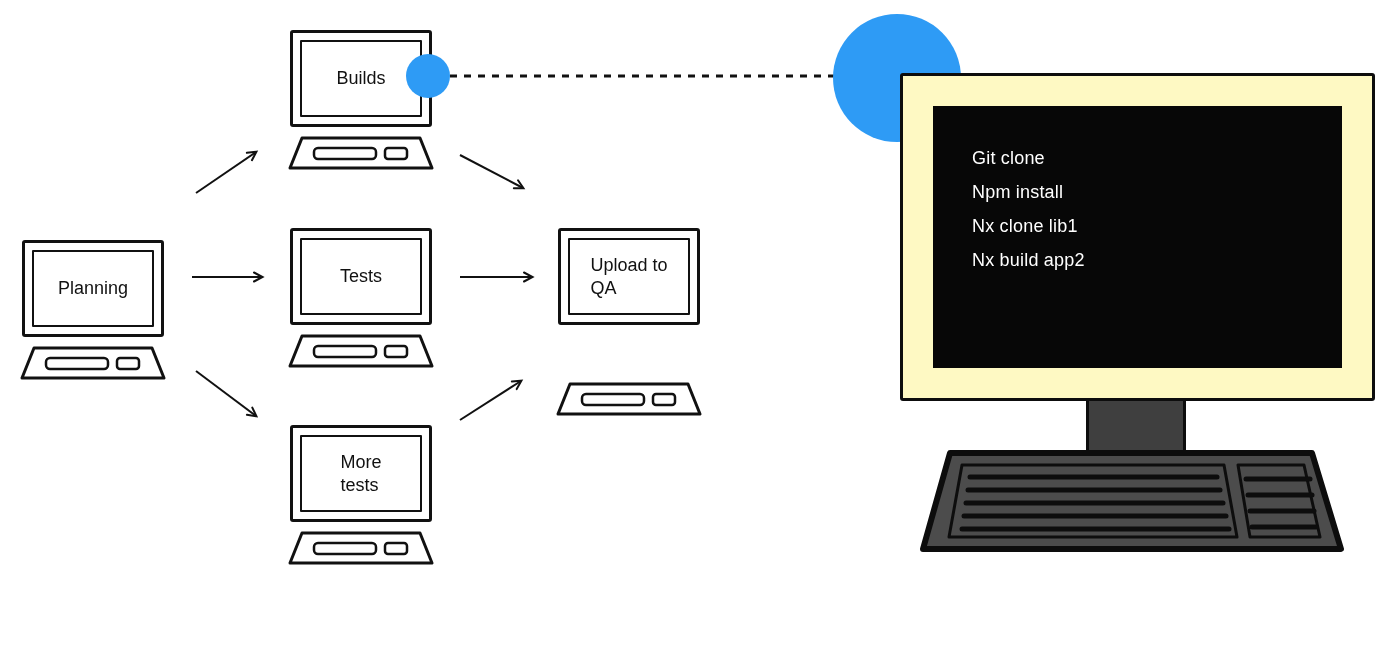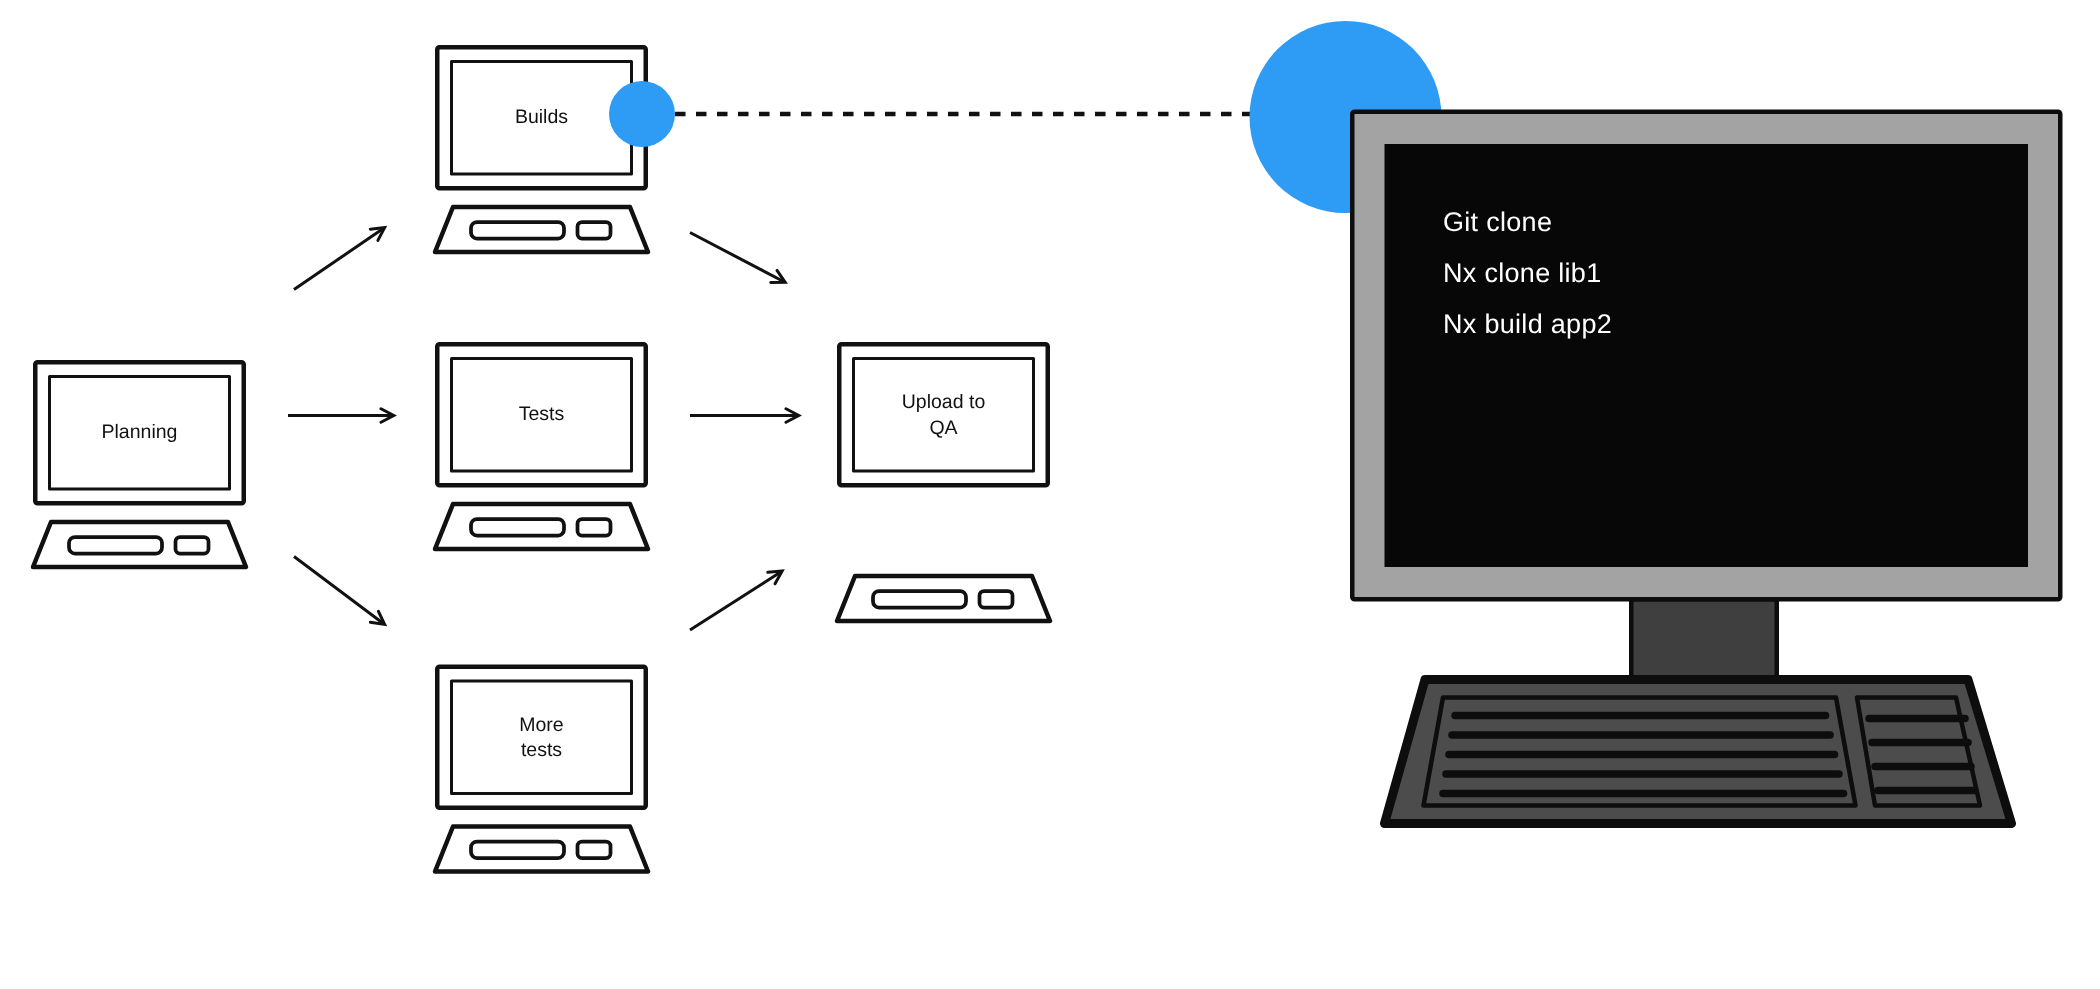--- a/index.html
+++ b/index.html
@@ -16,43 +16,43 @@
     border: 3px solid #111; border-radius: 3px;
     background: #fff; padding: 7px;
   }
   .screen {
     width: 100%; height: 100%;
     border: 2.5px solid #111; border-radius: 1px;
     background: #fff;
     display: flex; align-items: center; justify-content: center;
   }
   .node-label {
-    font-size: 13px; color: #111; text-align: center;
+    font-size: 18px; color: #111; text-align: left;
     line-height: 1.25; white-space: pre-line;
   }
   .kb { display: block; margin-top: 8px; }
 
   
   .dot-small {
     position: absolute; z-index: 4;
     left: 406px; top: 54px; width: 44px; height: 44px;
     border-radius: 50%; background: #2e9bf5;
   }
   .dot-big {
     position: absolute; z-index: 2;
     left: 833px; top: 14px; width: 128px; height: 128px;
     border-radius: 50%; background: #2e9bf5;
   }
 
   
   .big-monitor {
     position: absolute; z-index: 3;
     left: 900px; top: 73px; width: 475px; height: 328px;
-    background: #a3a3a3; border: 3px solid #0d0d0d; border-radius: 3px;
-    padding: 20px;
+    background: #fef9c3; border: 3px solid #0d0d0d; border-radius: 3px;
+    padding: 30px;
   }
   .big-screen {
     width: 100%; height: 100%;
     background: #070707;
     padding: 40px 0 0 39px;
   }
   .term-line {
     color: #ffffff; font-size: 18px; height: 34px; line-height: 24px;
     letter-spacing: 0.2px;
   }
@@ -115,21 +115,21 @@
         <span class="node-label">Tests</span>
       </div>
     </div>
     <svg class="kb" width="150" height="36" viewBox="0 0 150 36">
       <path d="M16 3 L134 3 L146 33 L4 33 Z" fill="#fff" stroke="#111" stroke-width="3" stroke-linejoin="round"></path>
       <rect x="28" y="13" width="62" height="11" rx="4" fill="none" stroke="#111" stroke-width="2.5"></rect>
       <rect x="99" y="13" width="22" height="11" rx="3" fill="none" stroke="#111" stroke-width="2.5"></rect>
     </svg>
   </div>
 
-  <div class="computer" style="left:286px; top:443px;">
+  <div class="computer" style="left:286px; top:425px;">
     <div class="monitor">
       <div class="screen">
         <span class="node-label">More
 tests</span>
       </div>
     </div>
     <svg class="kb" width="150" height="36" viewBox="0 0 150 36">
       <path d="M16 3 L134 3 L146 33 L4 33 Z" fill="#fff" stroke="#111" stroke-width="3" stroke-linejoin="round"></path>
       <rect x="28" y="13" width="62" height="11" rx="4" fill="none" stroke="#111" stroke-width="2.5"></rect>
       <rect x="99" y="13" width="22" height="11" rx="3" fill="none" stroke="#111" stroke-width="2.5"></rect>
@@ -151,20 +151,21 @@
   </div>
 
   <div class="dot-big"></div>
   <div class="dot-small"></div>
 
   <div class="monitor-stand"></div>
 
   <div class="big-monitor">
     <div class="big-screen">
       <div class="term-line">Git clone</div>
+      <div class="term-line">Npm install</div>
       <div class="term-line">Nx clone lib1</div>
       <div class="term-line">Nx build app2</div>
     </div>
   </div>
 
   <svg class="big-keyboard" width="428" height="106" viewBox="0 0 428 106">
     <path d="M32 5 L394 5 L423 101 L5 101 Z" fill="#4c4c4c" stroke="#0d0d0d" stroke-width="6" stroke-linejoin="round"></path>
 
     <path d="M44 17 L306 17 L319 89 L31 89 Z" fill="none" stroke="#0d0d0d" stroke-width="3" stroke-linejoin="round"></path>
     <line x1="52" y1="29" x2="299" y2="29" stroke="#0d0d0d" stroke-width="5" stroke-linecap="round"></line>

